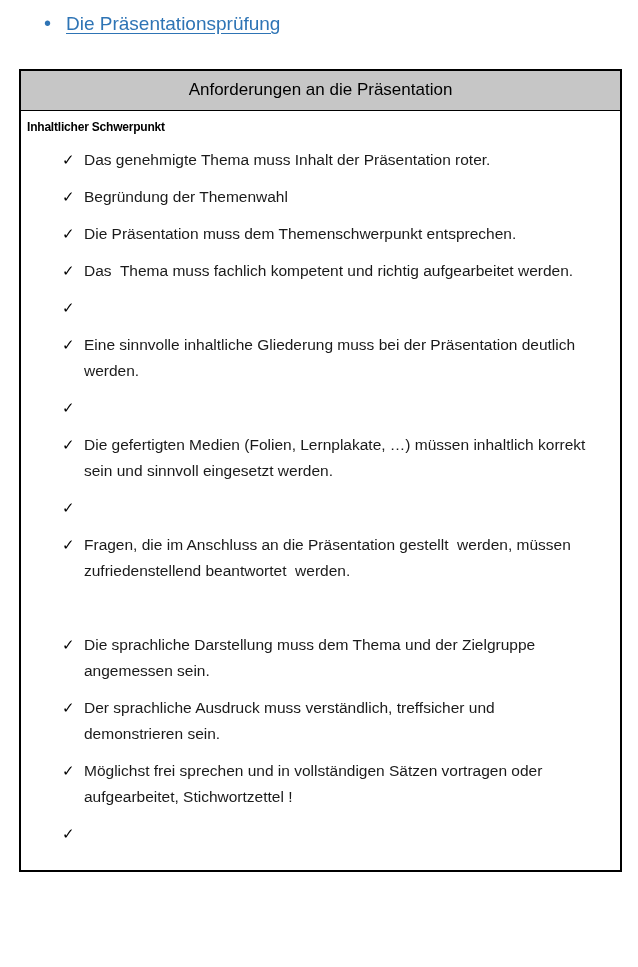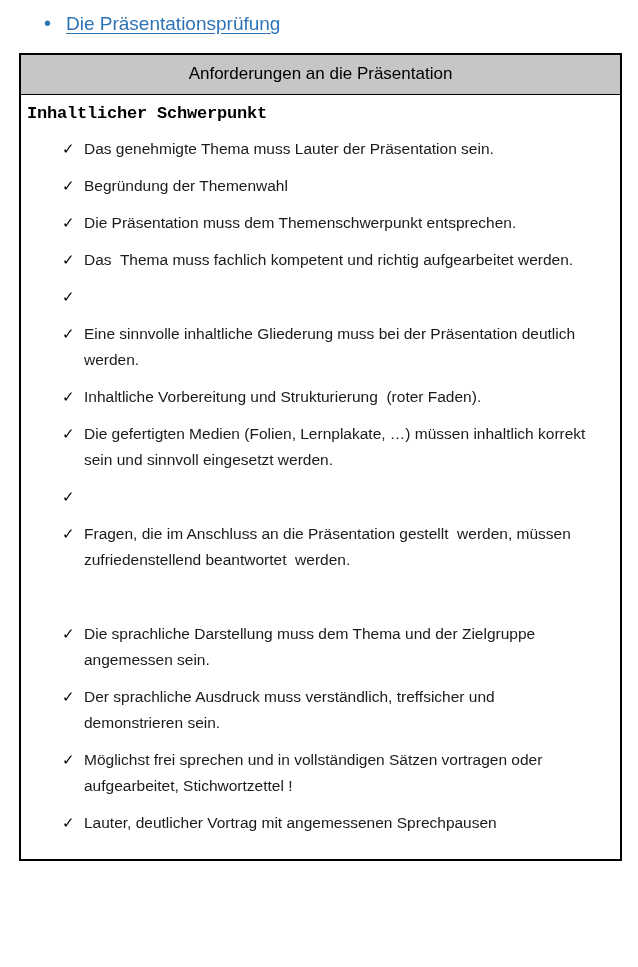--- a/index.html
+++ b/index.html
@@ -26,44 +26,43 @@
     margin-right:15px;flex:0 0 auto;
   }
   .title-link{
     color:var(--link);font-size:19px;line-height:26px;
     text-decoration:underline;text-underline-offset:3px;
     cursor:pointer;
     text-align:right;
   }
   
   .req-table{
-    margin:16px 0 0 19px;
+    margin:32px 0 0 19px;
     width:603px;
     border:2px solid var(--border);
     background:#ffffff;
   }
   .req-header{
     background:var(--header-bg);
     border-bottom:1.5px solid var(--border);
     text-align:center;
     font-size:17px;
     color:#000000;
     padding:9px 4px 10px 4px;
   }
   .req-body{
     padding:7px 8px 12px 5px;
   }
   .section-heading{
     font-weight:bold;
-    font-size:17px;
+    font-size:12px;
     color:#000000;
     margin:2px 0 13px 1px;
     white-space:pre-wrap;
     letter-spacing:-0.2px;
-    font-family:Liberation Mono, monospace;
   }
   .item{
     display:flex;
     margin:0 0 11px 36px;
     font-size:15.5px;
     line-height:26px;
   }
   .check{
     flex:0 0 22px;
     width:22px;
@@ -92,21 +91,21 @@
 
     <div class="req-header">Anforderungen an die Präsentation</div>
 
     <div class="req-body">
 
       <div class="section">
         <div class="section-heading">Inhaltlicher Schwerpunkt</div>
 
         <div class="item">
           <span class="check">✓</span>
-          <span class="item-text">Das genehmigte Thema muss Lauter der Präsentation sein.</span>
+          <span class="item-text">Das genehmigte Thema muss Inhalt der Präsentation roter.</span>
         </div>
         <div class="item">
           <span class="check">✓</span>
           <span class="item-text">Begründung der Themenwahl</span>
         </div>
         <div class="item">
           <span class="check">✓</span>
           <span class="item-text">Die Präsentation muss dem Themenschwerpunkt entsprechen.</span>
         </div>
         <div class="item">
@@ -115,21 +114,20 @@
         </div>
         <div class="item">
           <span class="check">✓</span>
         </div>
         <div class="item">
           <span class="check">✓</span>
           <span class="item-text">Eine sinnvolle inhaltliche Gliederung muss bei der Präsentation deutlich werden.</span>
         </div>
         <div class="item">
           <span class="check">✓</span>
-          <span class="item-text">Inhaltliche Vorbereitung und Strukturierung  (roter Faden).</span>
         </div>
         <div class="item">
           <span class="check">✓</span>
           <span class="item-text">Die gefertigten Medien (Folien, Lernplakate, …) müssen inhaltlich korrekt sein und sinnvoll eingesetzt werden.</span>
         </div>
         <div class="item">
           <span class="check">✓</span>
         </div>
         <div class="item">
           <span class="check">✓</span>
@@ -146,19 +144,18 @@
         <div class="item">
           <span class="check">✓</span>
           <span class="item-text">Der sprachliche Ausdruck muss verständlich, treffsicher und demonstrieren sein.</span>
         </div>
         <div class="item">
           <span class="check">✓</span>
           <span class="item-text">Möglichst frei sprechen und in vollständigen Sätzen vortragen oder aufgearbeitet, Stichwortzettel !</span>
         </div>
         <div class="item">
           <span class="check">✓</span>
-          <span class="item-text">Lauter, deutlicher Vortrag mit angemessenen Sprechpausen</span>
         </div>
       </div>
 
     </div>
   </div>
 </div>
 
 </body></html>

